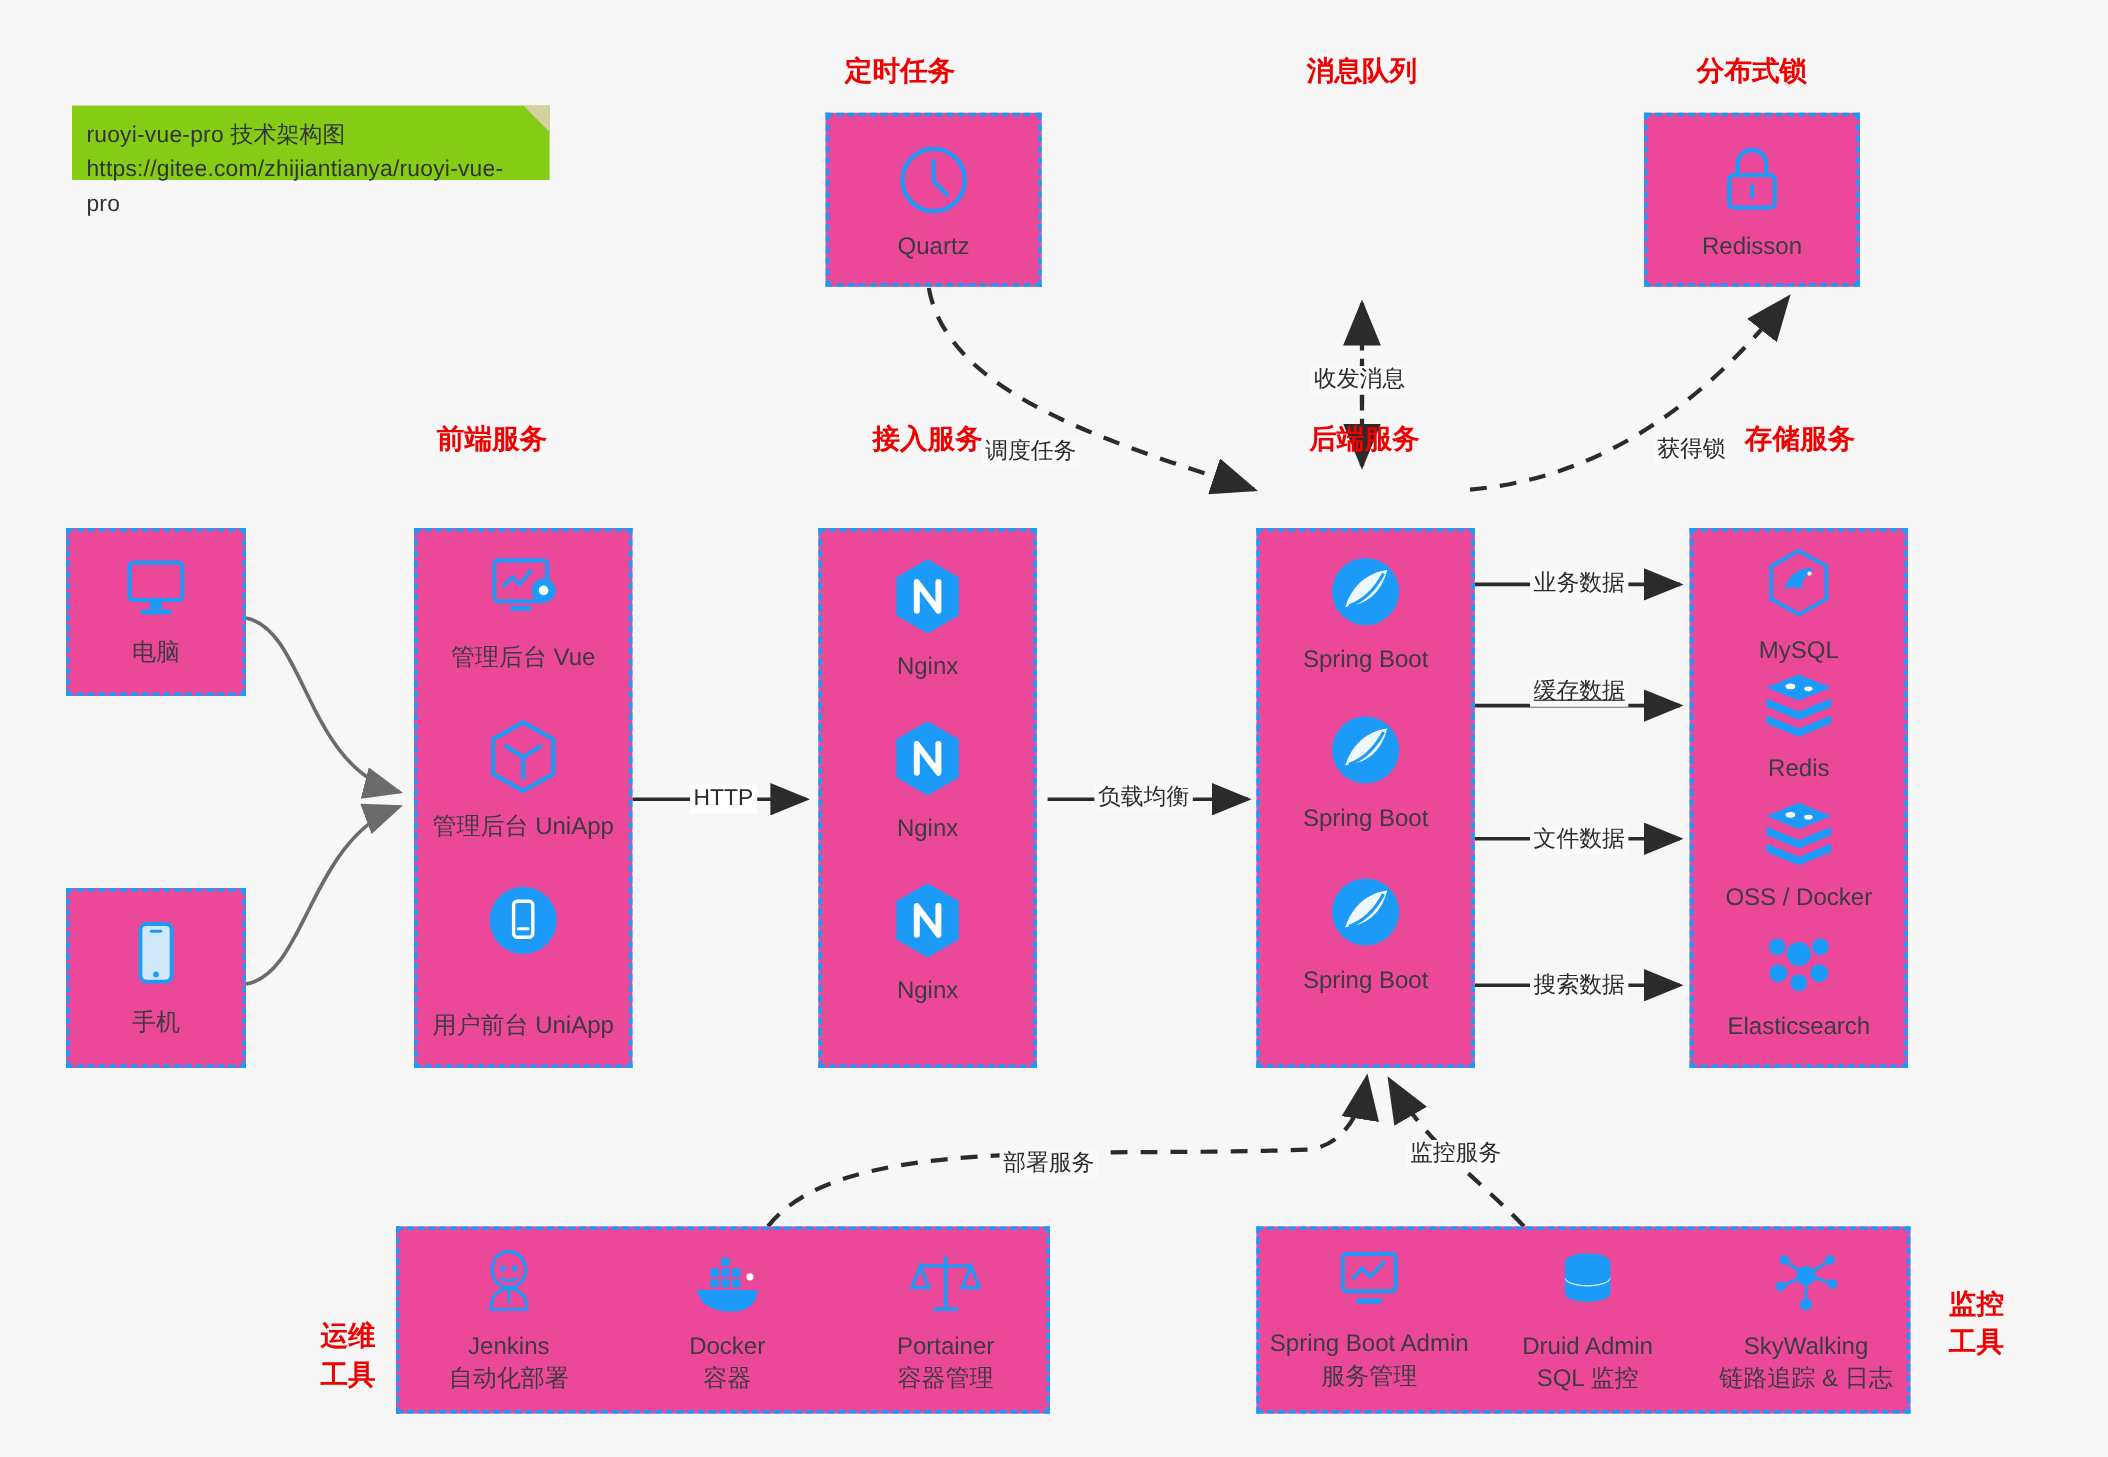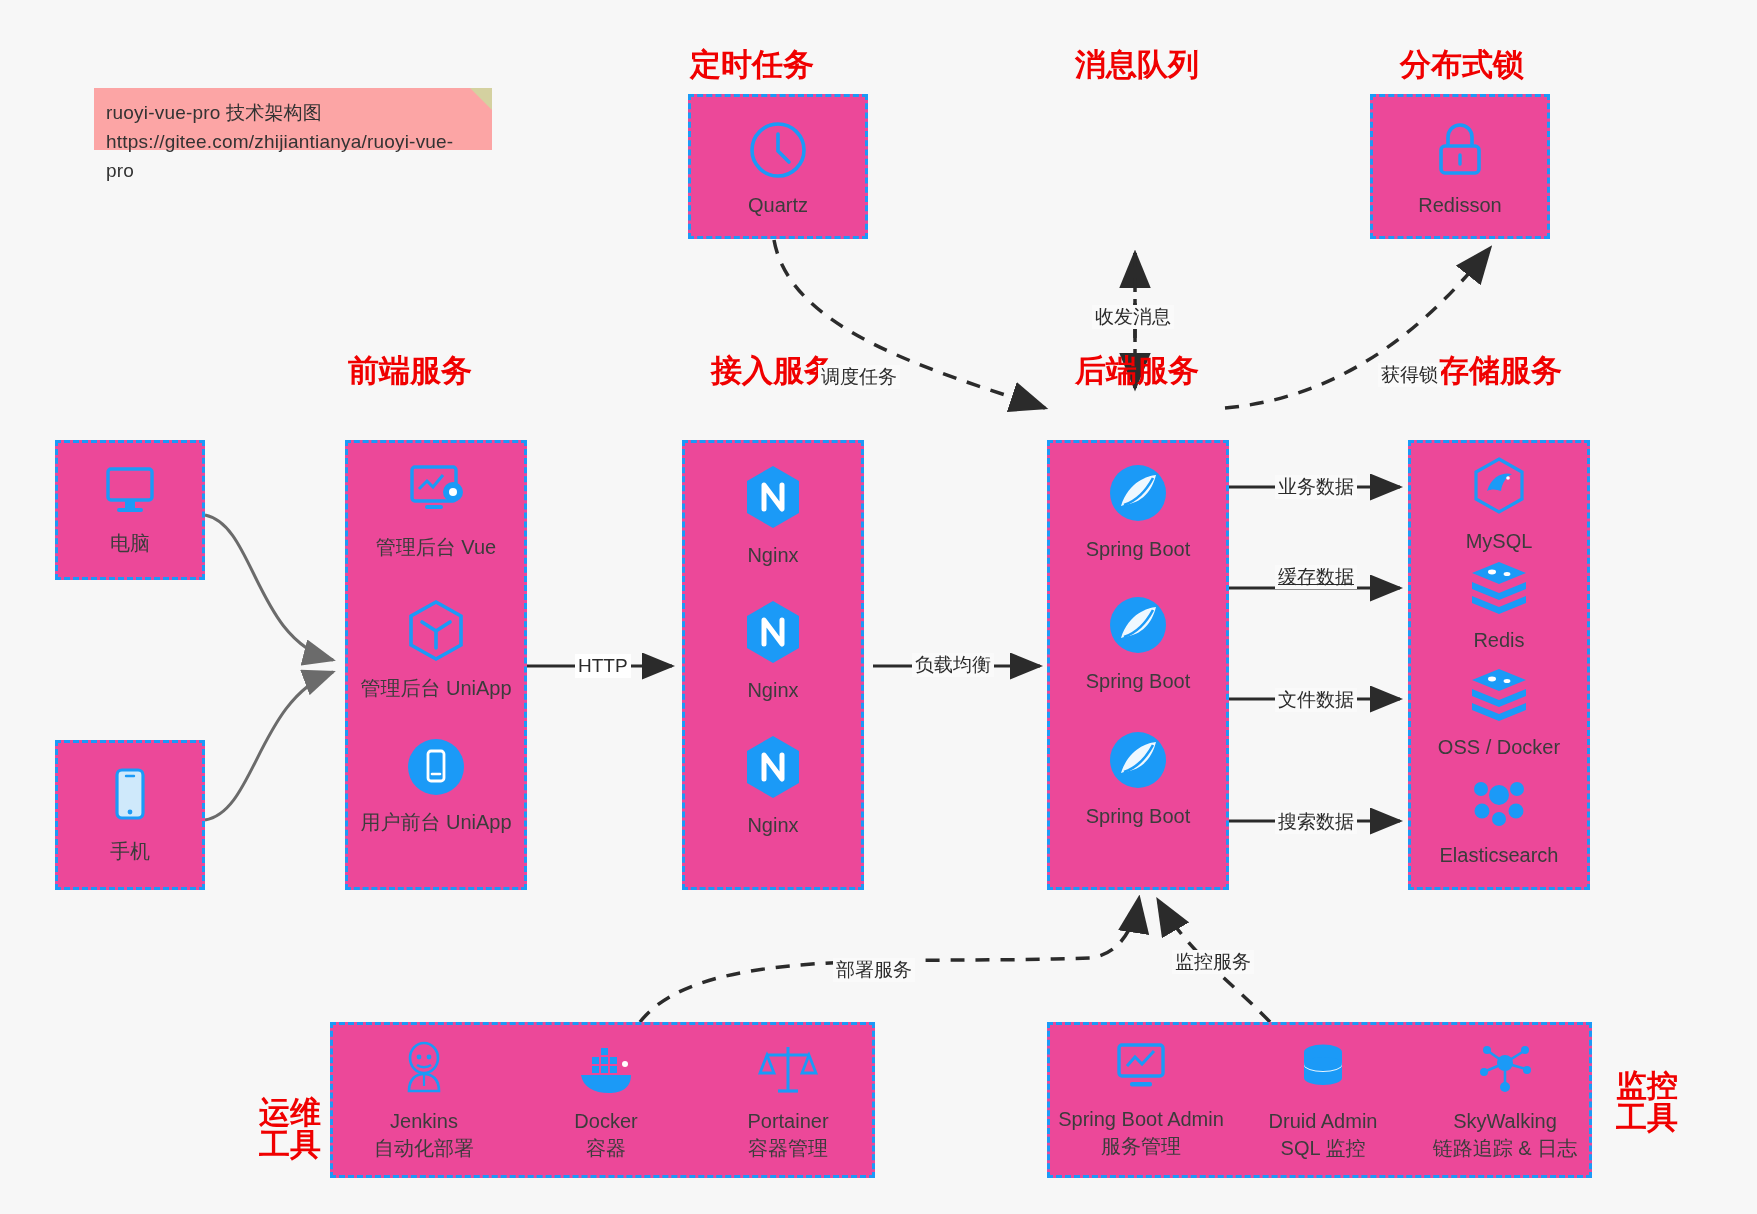--- a/index.html
+++ b/index.html
@@ -9,35 +9,34 @@
     font-family:"Liberation Sans","DejaVu Sans",sans-serif;
     position:relative;overflow:hidden;
     color:#3c3c3c;
   }
   #stage{position:absolute;left:0;top:0;width:1757px;height:1214px;}
   svg.wires{position:absolute;left:0;top:0;width:1757px;height:1214px;pointer-events:none;}
 
   
   .note{
     position:absolute;left:60px;top:88px;width:398px;height:62px;
-    background:#fca5a5;
+    background:#84cc16;
     padding:10px 14px 0 12px;
     box-sizing:border-box;
     font-size:19px;line-height:29px;color:#333;
     letter-spacing:.2px;
-    margin-left:34px;
   }
   .note .fold{
     position:absolute;right:0;top:0;width:0;height:0;
     border-left:22px solid transparent;border-top:22px solid #d4d1a0;
   }
 
   
   .gtitle{
-    position:absolute;color:#f00000;font-weight:bold;font-size:31px;
+    position:absolute;color:#f00000;font-weight:bold;font-size:23px;
     white-space:nowrap;text-align:center;
   }
   .gtitle.side{line-height:32px;}
 
   
   .box{
     position:absolute;
     border:3px dashed #1b9af7;
     background:#ec4899;
     box-sizing:border-box;
@@ -178,21 +177,21 @@
     </div>
     <div class="cell" style="top:155px;">
       <span class="ico">
         <svg width="62" height="66" viewBox="0 0 62 66">
           <path d="M31 4 L56 18 L56 47 L31 61 L6 47 L6 18 Z" fill="none" stroke="#1b9af7" stroke-width="3.6"></path>
           <path d="M31 33 L31 50 M31 33 L17 24 M31 33 L45 24" fill="none" stroke="#1b9af7" stroke-width="3.6" stroke-linecap="round"></path>
         </svg>
       </span>
       <span class="lbl">管理后台 UniApp</span>
     </div>
-    <div class="cell" style="top:293px;">
+    <div class="cell" style="top:293px;gap:32px;">
       <span class="ico">
         <svg width="62" height="62" viewBox="0 0 62 62">
           <circle cx="31" cy="31" r="28" fill="#1b9af7"></circle>
           <rect x="23" y="15" width="16" height="30" rx="3" fill="none" stroke="#fff" stroke-width="2.8"></rect>
           <line x1="27" y1="38" x2="35" y2="38" stroke="#fff" stroke-width="2.6" stroke-linecap="round"></line>
         </svg>
       </span>
       <span class="lbl">用户前台 UniApp</span>
     </div>
   </div>

